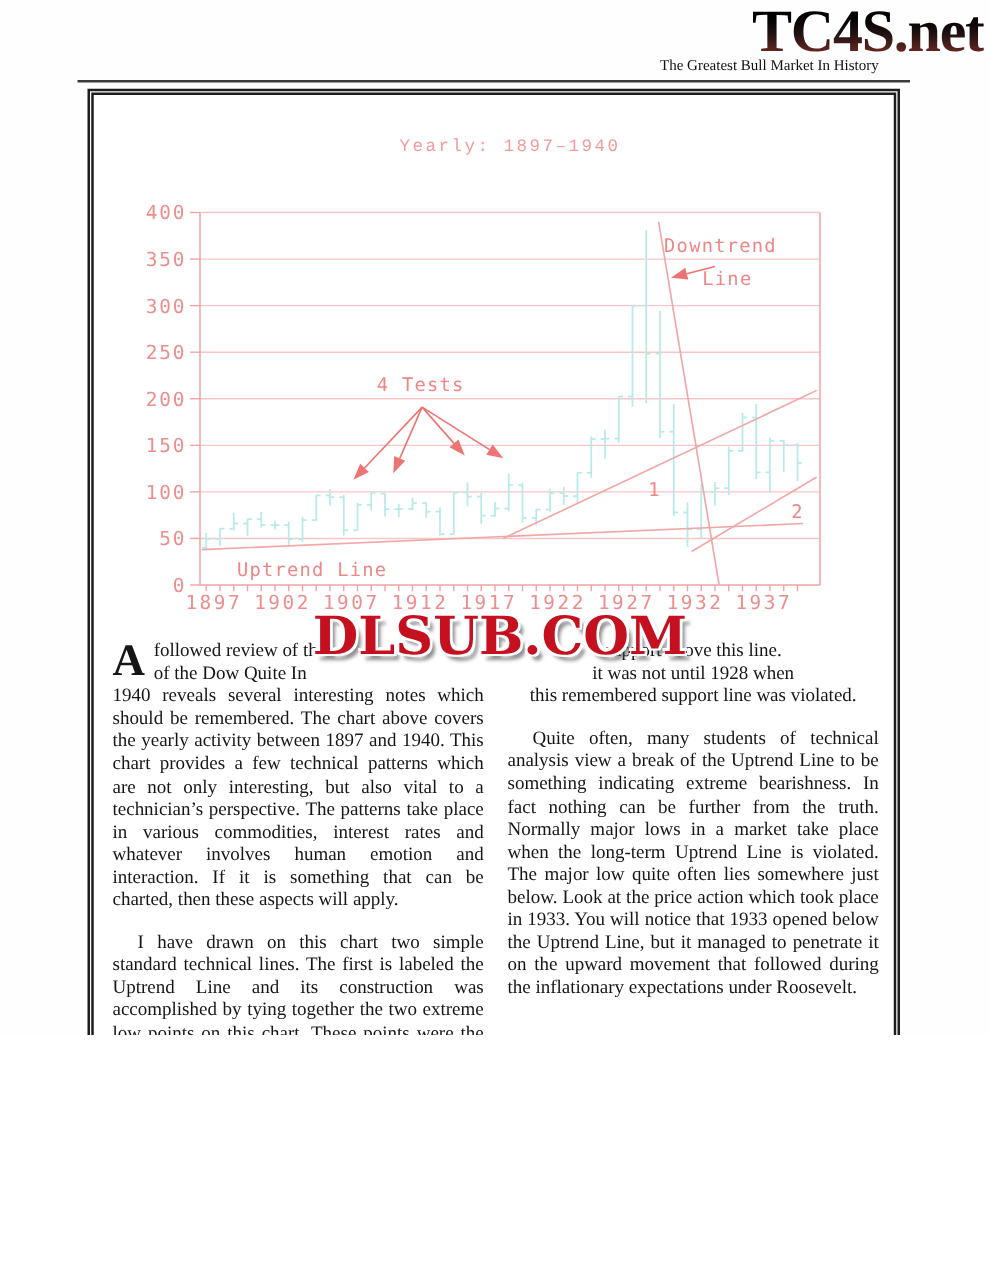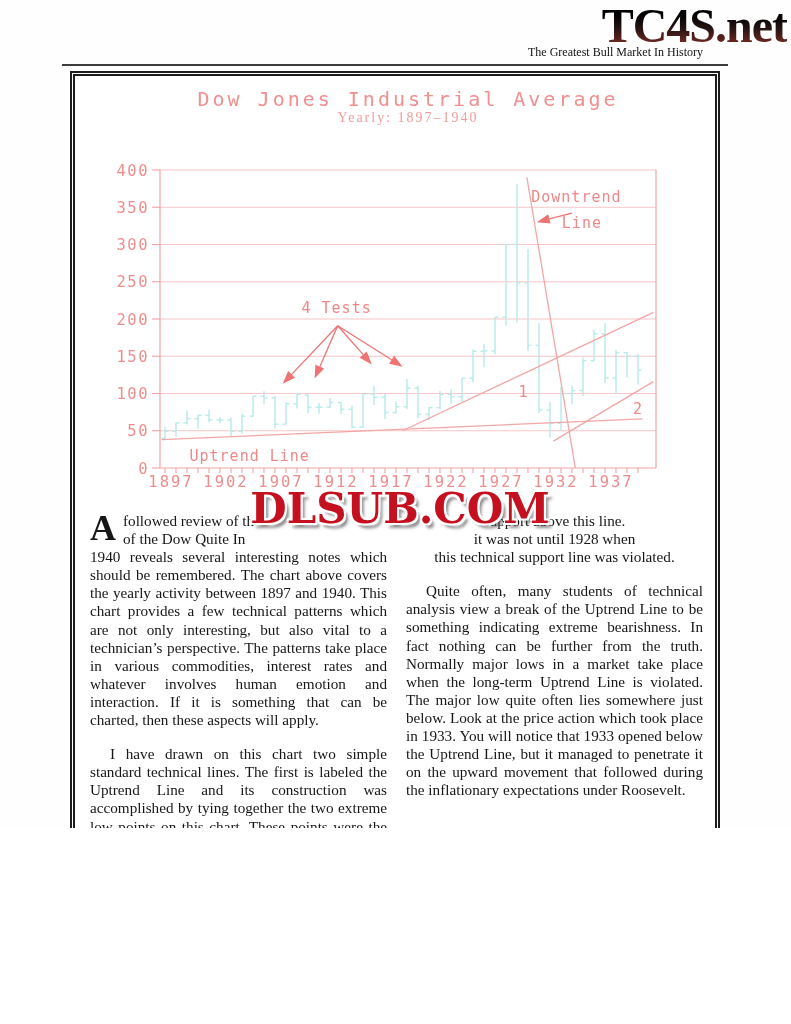--- a/index.html
+++ b/index.html
@@ -18,21 +18,21 @@
 
   
   .content-box{position:absolute;left:70px;top:71px;width:650px;height:878px;
                box-sizing:border-box;border:5px double #1d1d1d;background:#fff;}
 
   
   .chart-title{position:absolute;left:108px;top:87px;width:600px;text-align:center;
                font-family:"DejaVu Sans Mono",monospace;font-size:20px;letter-spacing:3px;
                color:#f28f8f;white-space:nowrap;}
   .chart-subtitle{position:absolute;left:108px;top:110px;width:600px;text-align:center;
-               font-family:Liberation Serif, serif;font-size:14px;letter-spacing:2px;
+               font-family:Liberation Mono, monospace;font-size:14px;letter-spacing:2px;
                color:#f39b9b;white-space:nowrap;}
   svg#chart-layer{position:absolute;left:0;top:0;pointer-events:none;}
 
   
   .col{position:absolute;top:512px;width:297px;text-align:justify;
        font-size:15.2px;line-height:18.1px;}
   .col-left{left:90px;}
   .col-right{left:406px;}
   .col p{margin:0 0 16px 0;}
   .col p.indent{text-indent:20px;}
@@ -57,21 +57,20 @@
 <body>
 
 <div class="page">
 
   <div class="site-logo">TC4S.net</div>
   <div class="tagline">The Greatest Bull Market In History</div>
   <div class="header-rule"></div>
 
   <div class="content-box"></div>
 
-  <div class="chart-title">Dow Jones Industrial Average</div>
   <div class="chart-subtitle">Yearly: 1897–1940</div>
   <svg id="chart-layer" width="791" height="1024" viewBox="0 0 791 1024">
       <line x1="152" y1="468" x2="160" y2="468" stroke="#f2a3a3" stroke-width="1.1"></line>
       <text x="149" y="473.5" text-anchor="end" font-family="DejaVu Sans Mono,monospace" font-size="15.5" letter-spacing="1.5" fill="#ee8d8d">0</text>
       <line x1="160" y1="430.75" x2="656" y2="430.75" stroke="#f8c6c6" stroke-width="1.1"></line>
       <line x1="152" y1="430.75" x2="160" y2="430.75" stroke="#f2a3a3" stroke-width="1.1"></line>
       <text x="149" y="436.25" text-anchor="end" font-family="DejaVu Sans Mono,monospace" font-size="15.5" letter-spacing="1.5" fill="#ee8d8d">50</text>
       <line x1="160" y1="393.5" x2="656" y2="393.5" stroke="#f8c6c6" stroke-width="1.1"></line>
       <line x1="152" y1="393.5" x2="160" y2="393.5" stroke="#f2a3a3" stroke-width="1.1"></line>
       <text x="149" y="399" text-anchor="end" font-family="DejaVu Sans Mono,monospace" font-size="15.5" letter-spacing="1.5" fill="#ee8d8d">100</text>
@@ -306,20 +305,20 @@
   <div class="col col-left">
     <p><span class="dropcap">A</span><span>followed review of th</span><br>
       <span>of the Dow Quite In</span><br>
       <span>1940 reveals several interesting notes which should be remembered.  The chart above covers the yearly activity between 1897 and 1940.  This chart provides a few technical patterns which are not only interesting, but also vital to a technician’s perspective.  The patterns take place in various commodities, interest rates and whatever involves human emotion and interaction.  If it is something that can be charted, then these aspects will apply.</span></p>
     <p class="indent">I have drawn on this chart two simple standard technical lines.  The first is labeled the Uptrend Line and its construction was accomplished by tying together the two extreme low points on this chart.   These points were the price lows of 1897 and 1903. We can see that from there onward the general activity of the market held above this technical support area.  The panics of 1907 and the panic sell off of early 1915</p>
   </div>
 
   <div class="col col-right">
     <p class="frag-right"><span>support above this line.</span><br>
       <span>it was not until 1928 when</span><br>
-      <span>this technical support line was violated.</span></p>
+      <span>this remembered support line was violated.</span></p>
     <p class="indent">Quite often, many students of technical analysis view a break of the Uptrend Line to be something indicating extreme bearishness.  In fact nothing can be further from the truth.  Normally major lows in a market take place when the long-term Uptrend Line is violated.  The major low quite often lies somewhere just below.   Look at the price action which took place in 1933.  You will notice that 1933 opened below the Uptrend Line, but it managed to penetrate it on the upward movement that followed during the inflationary expectations under Roosevelt.</p>
   </div>
 
   <div class="watermark-center">DLSUB.COM</div>
   <div class="page-number">514</div>
   <div class="footer-logo">TradersXtreme.com</div>
 </div>
 
 </body></html>

